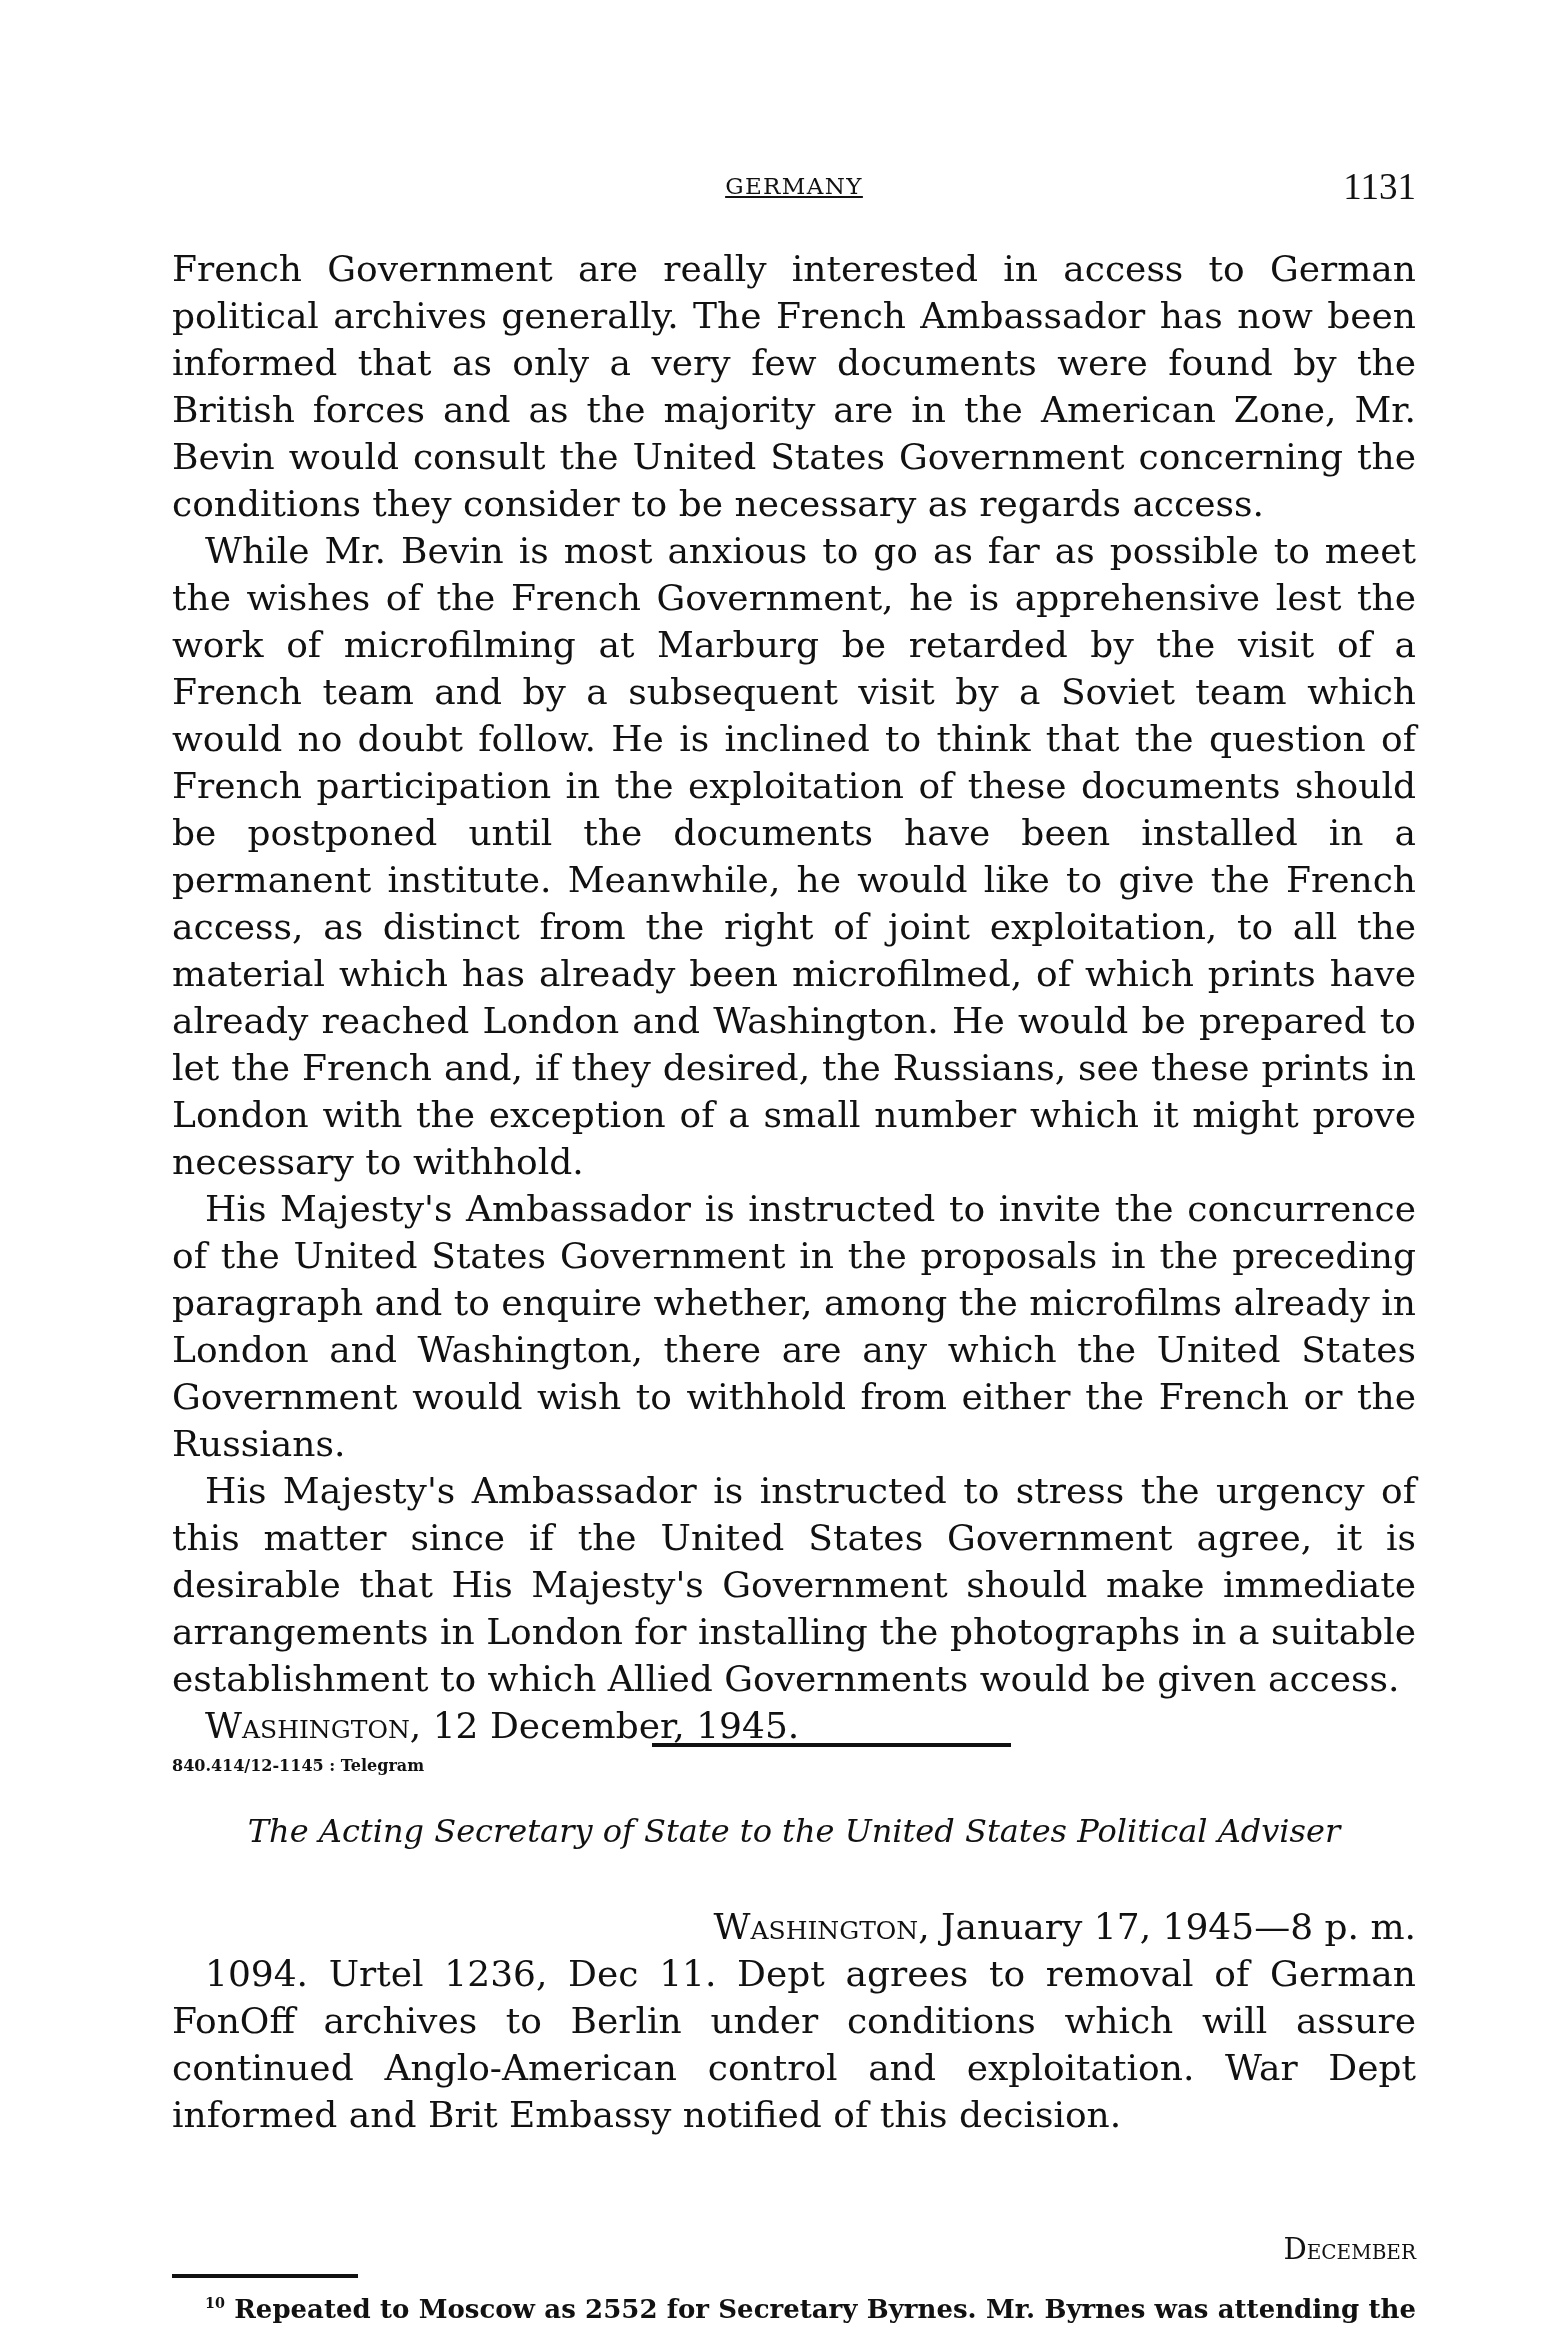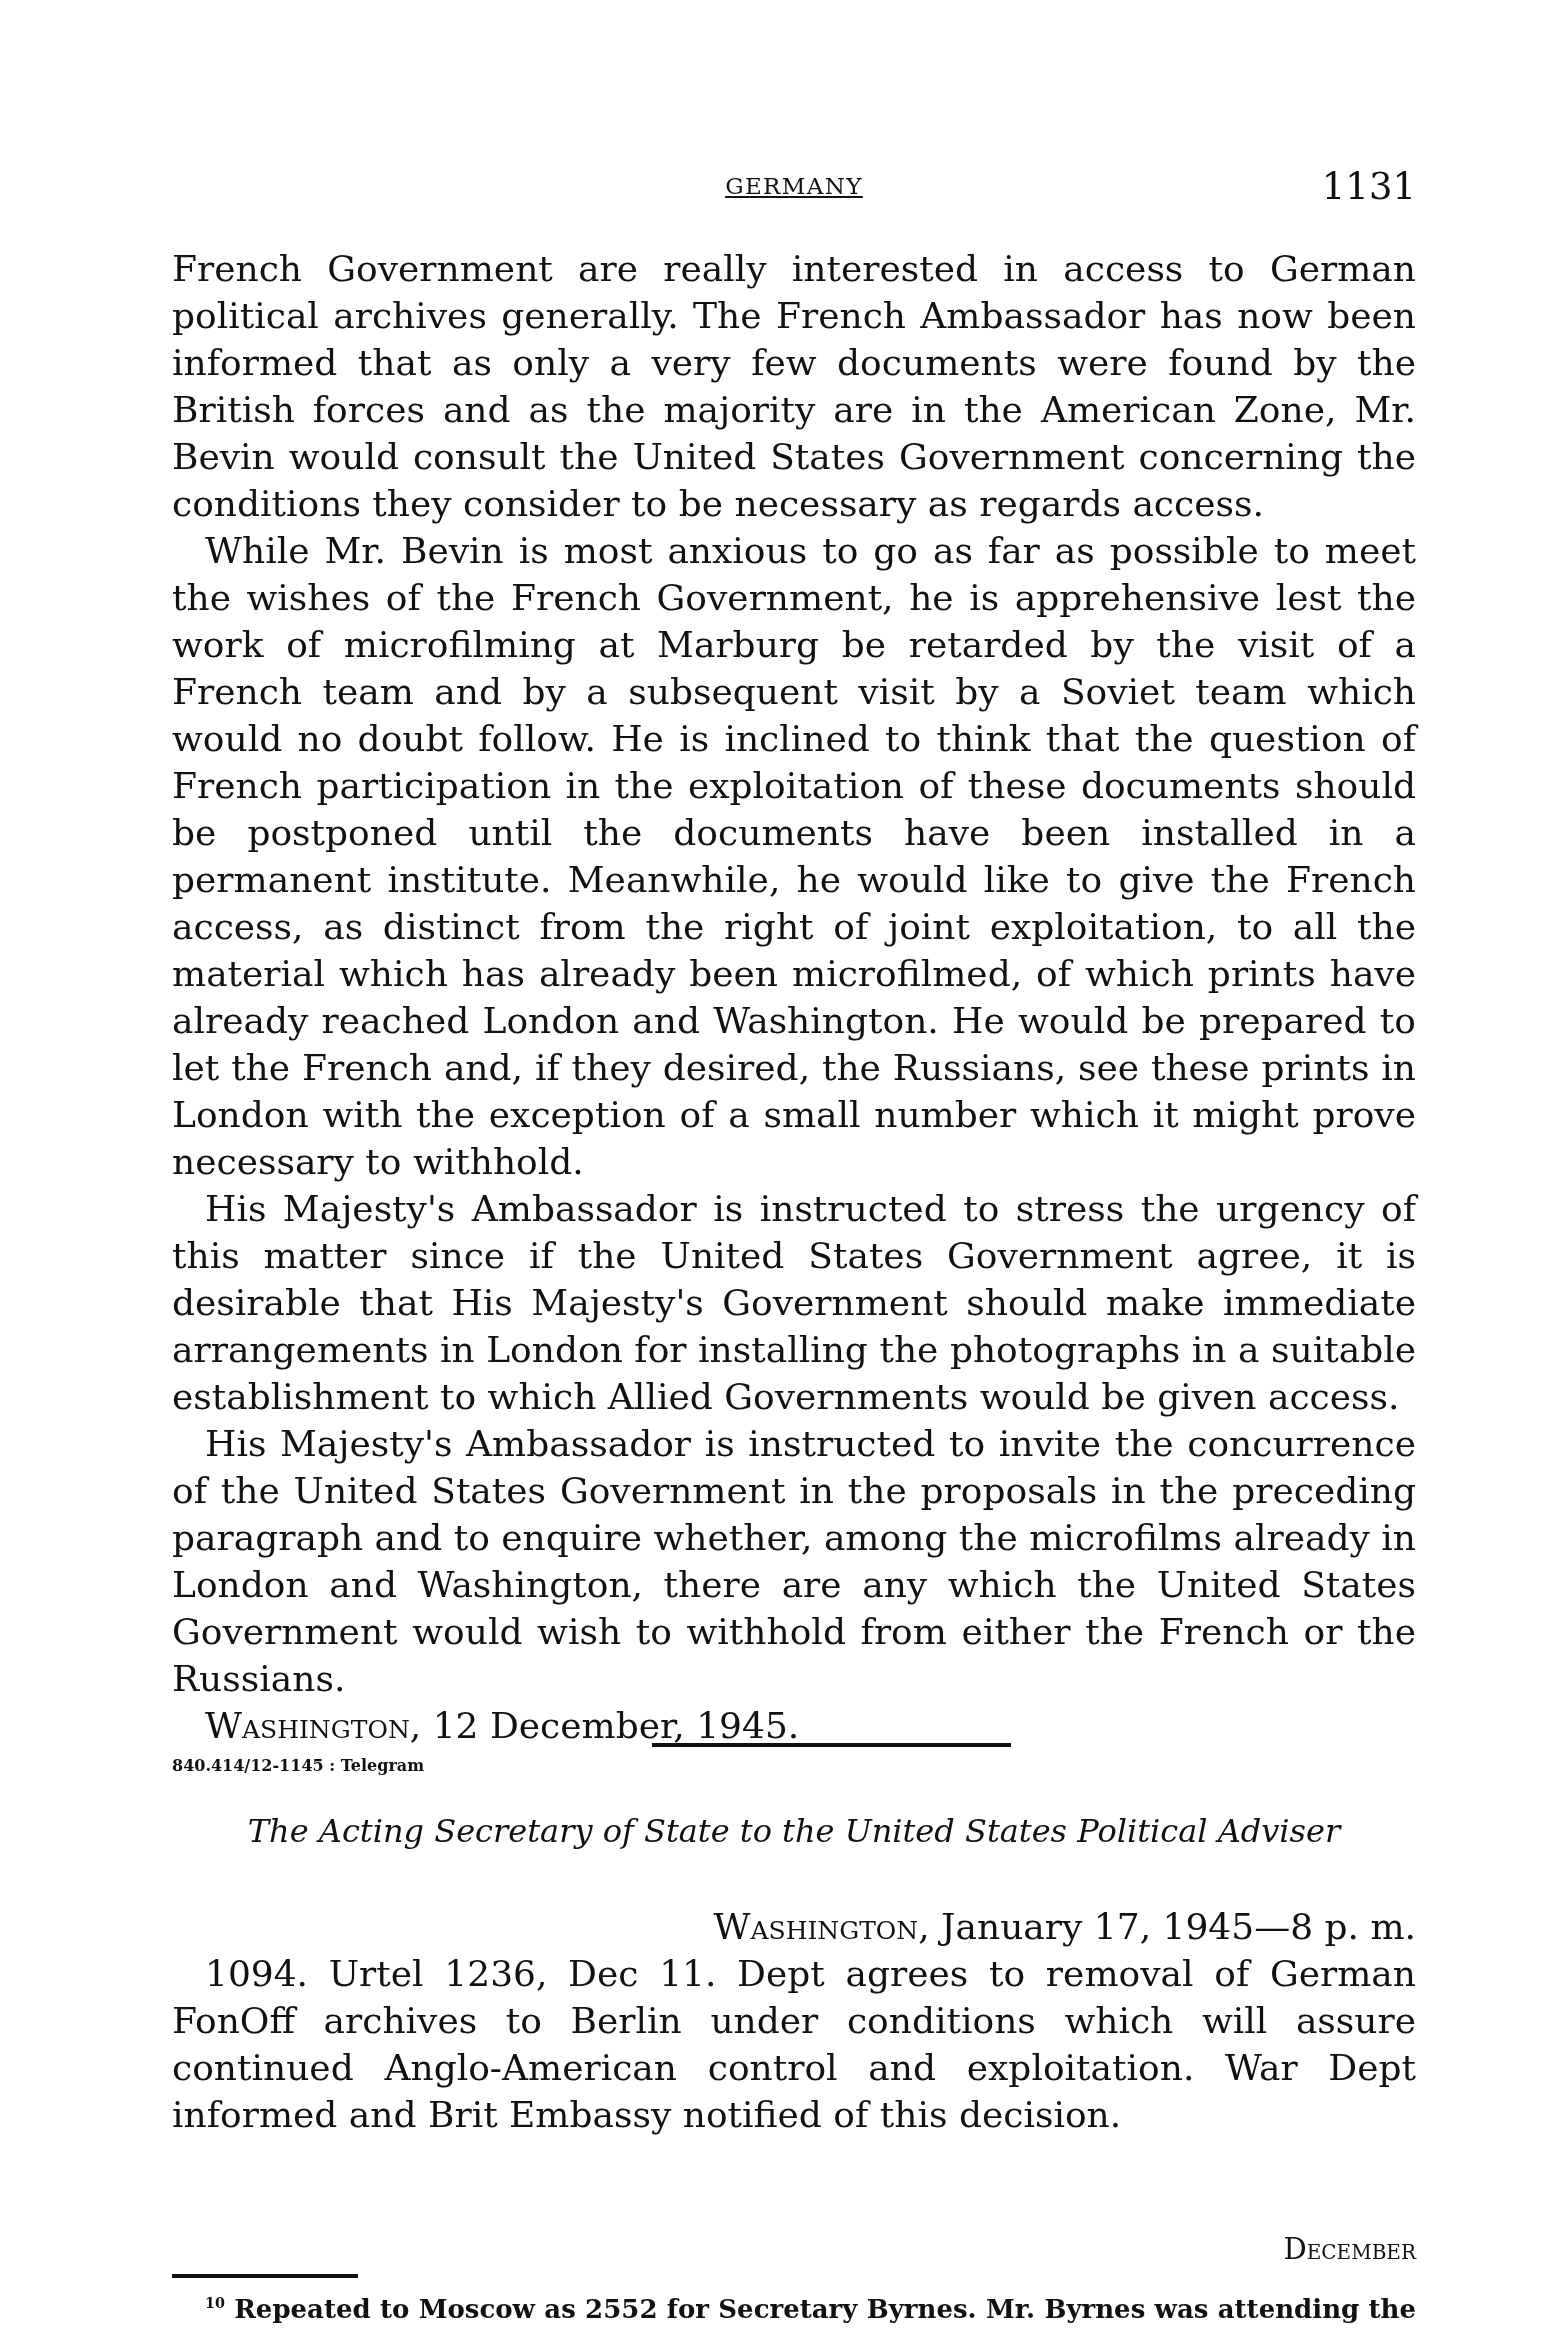--- a/index.html
+++ b/index.html
@@ -1,20 +1,20 @@
 <!DOCTYPE html>
 <html style="font-size:7.5px"><head>
 <meta charset="utf-8">
 <style>
   html, body { margin: 0; padding: 0; background: #ffffff; }
   body { width: 1565px; height: 2526px; position: relative; overflow: hidden; color: #111111; font-family: "DejaVu Serif", "Liberation Serif", serif; }
   .page { position: absolute; left: 172px; top: 0; width: 1244px; }
   .running-head { position: absolute; top: 165px; left: 0; width: 1244px; height: 42px; }
   .rh-title { position: absolute; left: 0; width: 100%; text-align: center; top: 8.4px; font-size: 23px; letter-spacing: 1.4px; text-decoration: underline; }
-  .rh-page { position: absolute; right: 0; top: 0; font-size: 37px; }
+  .rh-page { position: absolute; right: 0; top: 0; font-size: 37px; font-family: Liberation Serif, serif; }
   .body-text { position: absolute; top: 245px; left: 0; width: 1244px; font-size: 36px; line-height: 47px; text-align: justify; }
   .body-text p { margin: 0; }
   .indent { text-indent: 33px; }
   .sc { font-variant: small-caps; }
   .rule { height: 4.2px; background: #111; margin: 0 auto; }
   .section-rule { position: absolute; top: 1743px; left: 480px; width: 359px; }
   .file-ref { position: absolute; top: 1756px; left: 0; font-size: 16px; font-weight: bold; }
   .heading { position: absolute; top: 1808px; left: 0; width: 1244px; text-align: center; font-style: italic; font-size: 32px; line-height: 47px; }
   .heading sup, .fn sup { font-size: 0.55em; font-style: normal; vertical-align: super; line-height: 0; }
   .dateline { position: absolute; top: 1906px; right: 0; font-size: 36px; }
@@ -30,22 +30,22 @@
 <div class="page">
 
   <div class="running-head">
     <div class="rh-title">GERMANY</div>
     <div class="rh-page">1131</div>
   </div>
 
   <div class="body-text">
     <p>French Government are really interested in access to German political archives generally. The French Ambassador has now been informed that as only a very few documents were found by the British forces and as the majority are in the American Zone, Mr. Bevin would consult the United States Government concerning the conditions they consider to be necessary as regards access.</p>
     <p class="indent">While Mr. Bevin is most anxious to go as far as possible to meet the wishes of the French Government, he is apprehensive lest the work of microfilming at Marburg be retarded by the visit of a French team and by a subsequent visit by a Soviet team which would no doubt follow. He is inclined to think that the question of French participation in the exploitation of these documents should be postponed until the documents have been installed in a permanent institute. Meanwhile, he would like to give the French access, as distinct from the right of joint exploitation, to all the material which has already been microfilmed, of which prints have already reached London and Washington. He would be prepared to let the French and, if they desired, the Russians, see these prints in London with the exception of a small number which it might prove necessary to withhold.</p>
+    <p class="indent">His Majesty's Ambassador is instructed to invite the concurrence of the United States Government in the proposals in the preceding paragraph and to enquire whether, among the microfilms already in London and Washington, there are any which the United States Government would wish to withhold from either the French or the Russians.</p>
     <p class="indent">His Majesty's Ambassador is instructed to stress the urgency of this matter since if the United States Government agree, it is desirable that His Majesty's Government should make immediate arrangements in London for installing the photographs in a suitable establishment to which Allied Governments would be given access.</p>
-    <p class="indent">His Majesty's Ambassador is instructed to invite the concurrence of the United States Government in the proposals in the preceding paragraph and to enquire whether, among the microfilms already in London and Washington, there are any which the United States Government would wish to withhold from either the French or the Russians.</p>
     <p class="indent"><span class="sc">Washington</span><span>, 12 December, 1945.</span></p>
   </div>
 
   <div class="rule section-rule"></div>
 
   <div class="file-ref">840.414/12-1145 : Telegram</div>
 
   <div class="heading">
     <div>The Acting Secretary of State to the United States Political Adviser</div>
   </div>

